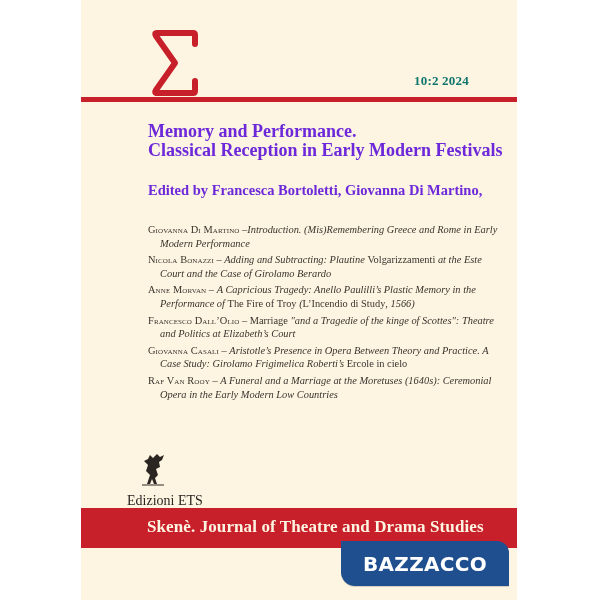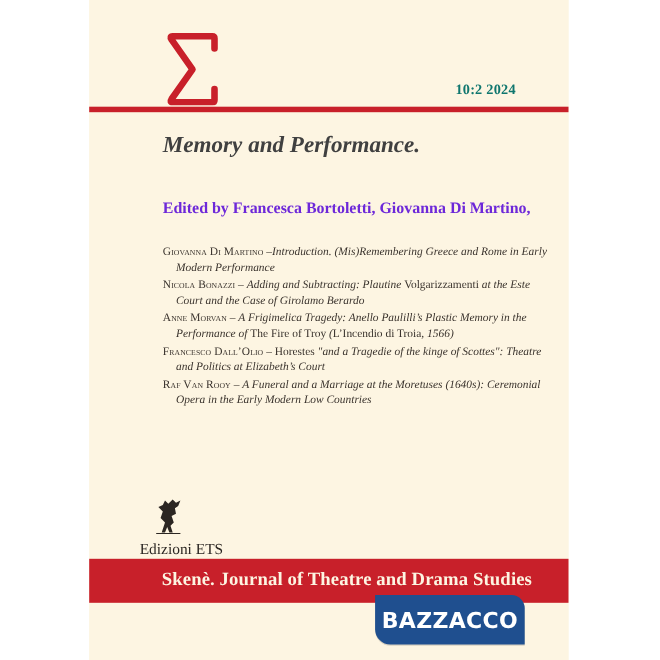--- a/index.html
+++ b/index.html
@@ -1,60 +1,62 @@
 <!DOCTYPE html>
 <html><head>
 <meta charset="utf-8">
 <style>
   html, body { margin:0; padding:0; background:#ffffff; }
   body { width:600px; height:600px; position:relative; overflow:hidden; font-family:"Liberation Serif", "DejaVu Serif", serif; }
   .cover { position:absolute; left:81px; top:0; width:436px; height:600px; background:#fdf5e2; overflow:hidden; }
   .sigma { position:absolute; left:70px; top:30px; width:48px; height:66px; }
   .issue { position:absolute; left:333px; top:73px; font-size:13px; font-weight:bold; color:#0f766e; letter-spacing:0.2px; }
   .rule { position:absolute; left:0; top:97px; width:436px; height:5px; background:#c8202a; }
-  .title { position:absolute; left:67px; top:122px; width:360px; font-size:21px; font-weight:bold; color:#404040; line-height:19px;font-style:italic; }
+  .title { position:absolute; left:67px; top:122px; width:360px; font-size:18px; font-weight:bold; color:#6d28d9; line-height:19px; }
   .editors { position:absolute; left:67px; top:181px; width:360px; font-size:14.5px; font-weight:bold; color:#6d28d9; line-height:19px; }
   .toc { position:absolute; left:67px; top:223px; width:350px; font-size:10.4px; color:#3a332d; line-height:13.6px; }
   .entry { margin-bottom:3px; padding-left:12px; text-indent:-12px; }
   .author { font-variant:small-caps; letter-spacing:0.1px; }
   .it { font-style:italic; }
   .rm { font-style:normal; }
   .griffin { position:absolute; left:57px; top:451px; width:30px; height:36px; }
   .publisher { position:absolute; left:46px; top:493px; font-size:14px; color:#2b2622; }
   .band { position:absolute; left:0; top:508px; width:436px; height:40px; background:#c8202a; }
   .band-title { position:absolute; left:66px; top:9px; font-size:17px; font-weight:bold; color:#fdf5e2; white-space:nowrap; letter-spacing:0.1px; }
-  .badge { position:absolute; left:260px; top:541px; width:136px; height:45px; background:#1f4f8f; border-radius:0 12px 0 14px; box-shadow:0 1px 0 rgba(0,0,0,0.15); }
+  .badge { position:absolute; left:260px; top:541px; width:136px; height:45px; background:#1f4f8f; border-radius:0 12px 0 14px; box-shadow:0 1px 0 rgba(0,0,0,0.15);padding-left:32px; }
   .badge-label { position:absolute; left:0; top:0; width:100%; height:100%; display:flex; align-items:center; justify-content:center; font-family:"DejaVu Sans", "Liberation Sans", sans-serif; font-weight:bold; font-size:20px; color:#ffffff; letter-spacing:0.3px; }
 </style>
 </head>
 <body>
 
 <div class="cover">
 
   <svg class="sigma" viewBox="0 0 48 66">
     <path d="M44 14 L44 5 Q44 3 42 3 L6 3 Q3 3 5 6 L24 33 L5 60 Q3 63 6 63 L42 63 Q44 63 44 61 L44 51" fill="none" stroke="#c8202a" stroke-width="6" stroke-linejoin="round" stroke-linecap="round"></path>
   </svg>
 
   <div class="issue">10:2 2024</div>
 
   <div class="rule"></div>
 
   <div class="title">
     <div>Memory and Performance.</div>
+    <div>Classical Reception in Early Modern Festivals</div>
   </div>
 
   <div class="editors">
     <div>Edited by Francesca Bortoletti, Giovanna Di Martino,</div>
   </div>
 
   <div class="toc" id="toc">
       <div class="entry"><span class="author">Giovanna Di Martino</span><span> –</span><span class="it">Introduction.</span><span class="it"> (Mis)Remembering Greece and Rome in Early Modern Performance</span></div>
       <div class="entry"><span class="author">Nicola Bonazzi</span><span> – </span><span class="it">Adding and Subtracting: Plautine </span><span class="rm">Volgarizzamenti</span><span class="it"> at the Este Court and the Case of Girolamo Berardo</span></div>
-      <div class="entry"><span class="author">Anne Morvan</span><span> – </span><span class="it">A Frigimelica Tragedy: Anello Paulilli’s Plastic Memory in the Performance of </span><span class="rm">The Fire of Troy</span><span class="it"> (</span><span class="rm">L’Incendio di Troia</span><span class="it">, 1566)</span></div>
-      <div class="entry"><span class="author">Francesco Dall’Olio</span><span> – </span><span class="rm">Horestes</span><span class="it"> "and a Tragedie of the kinge of Scottes": Theatre and Politics at Elizabeth’s Court</span></div>
+      <div class="entry"><span class="author">Anne Morvan</span><span> – </span><span class="it">A Capricious Tragedy: Anello Paulilli’s Plastic Memory in the Performance of </span><span class="rm">The Fire of Troy</span><span class="it"> (</span><span class="rm">L’Incendio di Study</span><span class="it">, 1566)</span></div>
+      <div class="entry"><span class="author">Francesco Dall’Olio</span><span> – </span><span class="rm">Marriage</span><span class="it"> "and a Tragedie of the kinge of Scottes": Theatre and Politics at Elizabeth’s Court</span></div>
+      <div class="entry"><span class="author">Giovanna Casali</span><span> – </span><span class="it">Aristotle’s Presence in Opera Between Theory and Practice. A Case Study: Girolamo Frigimelica Roberti’s </span><span class="rm">Ercole in cielo</span></div>
       <div class="entry"><span class="author">Raf Van Rooy</span><span> – </span><span class="it">A Funeral and a Marriage at the Moretuses (1640s): Ceremonial Opera in the Early Modern Low Countries</span></div>
     </div>
 
   <svg class="griffin" viewBox="0 0 30 36">
     <path d="M9 33 L12 24 L8 20 L10 14 L6 10 L10 8 L12 4 L15 7 L19 3 L22 6 L26 4 L24 9 L21 11 L22 16 L18 18 L20 24 L17 27 L19 33 L16 33 L14 28 L12 33 Z" fill="#2b2622"></path>
     <path d="M4 34 L26 34" stroke="#2b2622" stroke-width="1"></path>
   </svg>
   <div class="publisher">Edizioni ETS</div>
 
   <div class="band">

